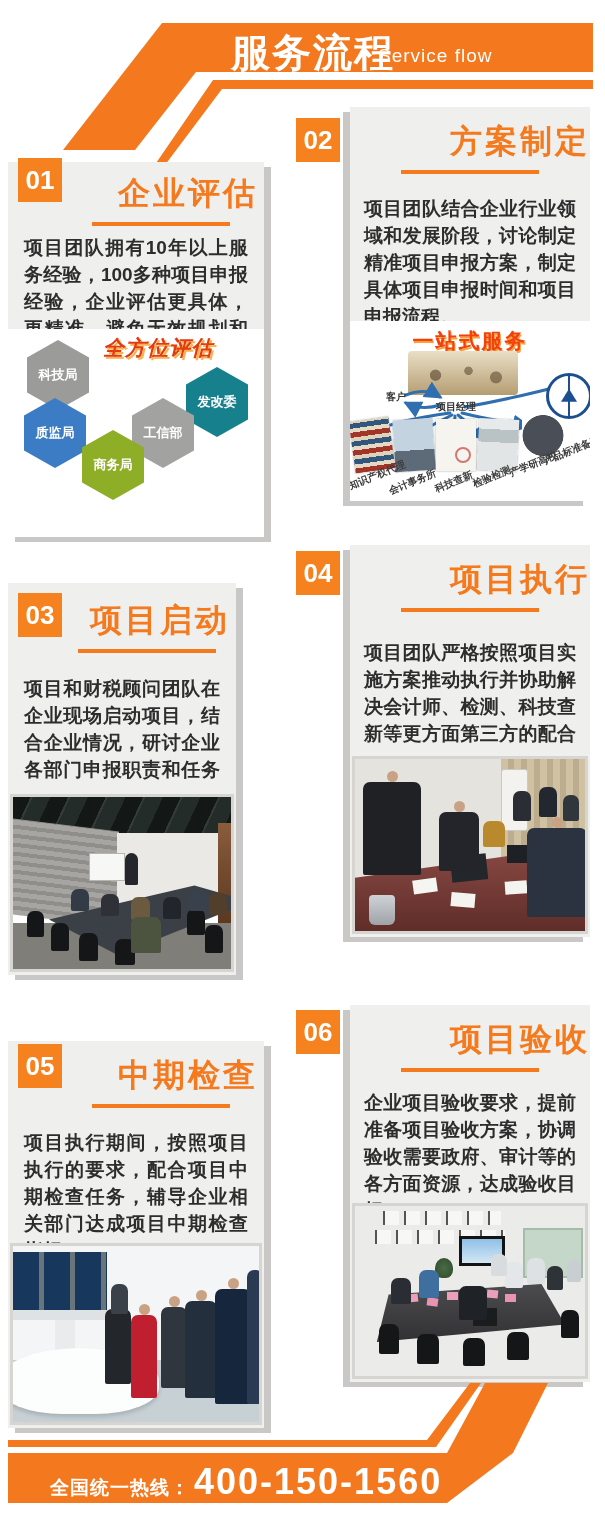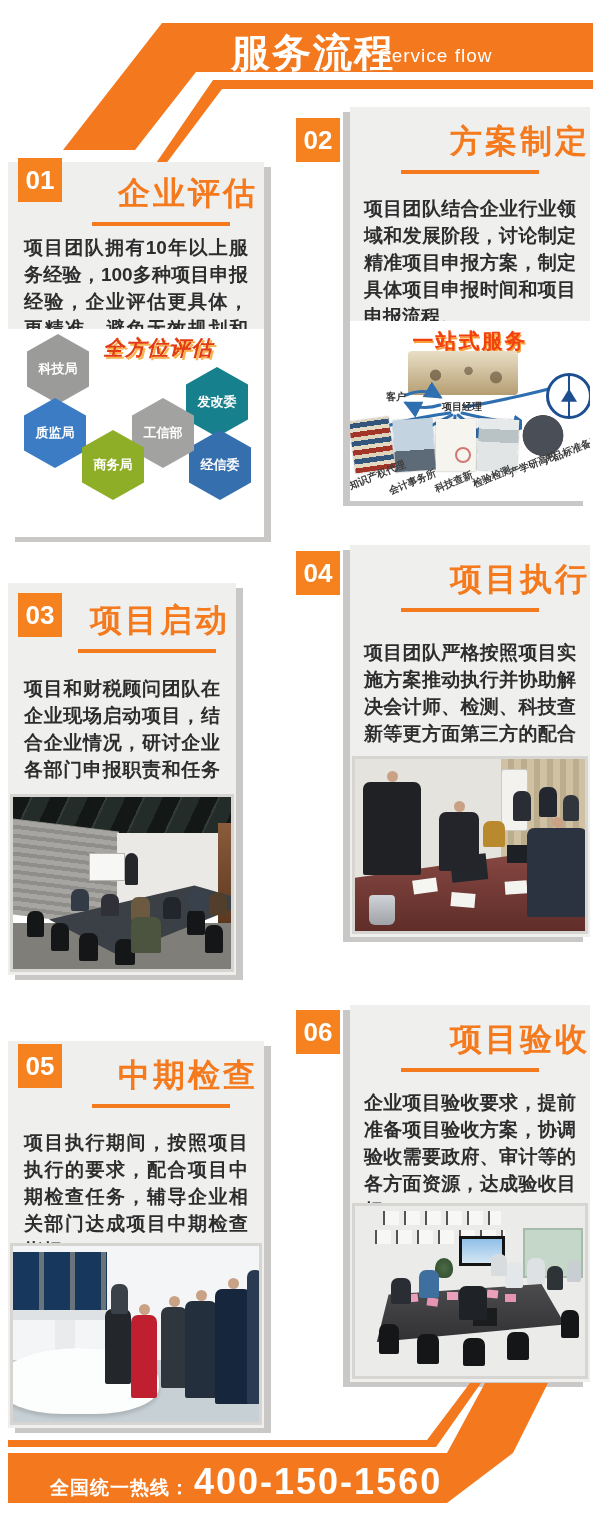--- a/index.html
+++ b/index.html
@@ -47,34 +47,34 @@
   #card3 .photo{height:172px;} #card4 .photo{height:172px;}
   #card5 .photo{height:176px;} #card6 .photo{height:170px;}
   .pp{position:absolute;}
 
   
   .ad-title{position:absolute;left:50px;right:6px;top:5px;text-align:center;font-size:21px;
             font-weight:bold;font-style:italic;color:#e23a12;text-shadow:2px 2px 0 #f9b24c;letter-spacing:1px;}
   .hex{position:absolute;width:62px;height:70px;display:flex;align-items:center;justify-content:center;
        clip-path:polygon(50% 0,100% 25%,100% 75%,50% 100%,0 75%,0 25%);
        color:#fff;font-weight:bold;font-size:13px;text-align:center;white-space:pre-line;line-height:1.15;}
-  #hx0{left:19px;top:5px;} #hx1{left:178px;top:38px;} #hx2{left:16px;top:69px;}
+  #hx0{left:19px;top:11px;} #hx1{left:178px;top:38px;} #hx2{left:16px;top:69px;}
   #hx3{left:181px;top:101px;} #hx4{left:124px;top:69px;}
   #hx5{left:73px;top:35px;width:68px;height:76px;} #hx6{left:74px;top:101px;}
 
   
   .sd-title{position:absolute;top:6px;left:0;right:0;text-align:center;font-size:21px;font-weight:bold;
             color:#f2410c;text-shadow:1px 2px 0 #f8a13c;letter-spacing:2px;}
   .sd-collage{position:absolute;left:58px;top:30px;width:110px;height:44px;border-radius:4px;
         background:radial-gradient(circle at 25% 55%,rgba(60,40,20,.5) 0 6%,transparent 7%),
                    radial-gradient(circle at 55% 45%,rgba(60,40,20,.45) 0 6%,transparent 7%),
                    radial-gradient(circle at 80% 60%,rgba(60,40,20,.45) 0 6%,transparent 7%),
                    linear-gradient(180deg,#e9dfc6,#b59d72);}
   .sd-node{position:absolute;font-size:10px;font-weight:bold;color:#333;}
-  #sd-cust{left:36px;top:69px;} #sd-mgr{left:92px;top:79px;}
+  #sd-cust{left:36px;top:69px;} #sd-mgr{left:86px;top:79px;}
   .sd-arrows{position:absolute;left:0;top:0;}
   .sd-thumb{position:absolute;width:40px;height:52px;top:98px;box-shadow:0 0 2px rgba(0,0,0,.35);}
   #th1{left:2px;transform:rotate(-8deg);
        background:repeating-linear-gradient(0deg,#a33428 0 5px,#e4d9c2 5px 9px,#33567c 9px 14px,#ded3ba 14px 18px);}
   #th2{left:44px;transform:rotate(-4deg);background:linear-gradient(#c3d4e0 60%,#5d6a77 60%);}
   #th3{left:86px;background:#f6f4ef;}
   #th3 .stamp{position:absolute;right:5px;bottom:8px;width:12px;height:12px;border-radius:50%;
        border:2px solid #c2453a;opacity:.7;}
   #th4{left:128px;transform:rotate(3deg);
        background:linear-gradient(#e6eaeb 20%,#b9c2c4 20% 45%,#e1e5e6 45%);}
@@ -123,21 +123,20 @@
     <div class="ctitle">
       <span>企业评估</span>
       <div class="t-underline"></div>
     </div>
     <div class="body">项目团队拥有10年以上服务经验，100多种项目申报经验，企业评估更具体，更精准，避免无效规划和申报。</div>
     <div class="media">
       <div class="ad-title">全方位评估</div>
       <div class="hex" id="hx0" style="background: rgb(155, 155, 153);">科技局</div>
       <div class="hex" id="hx1" style="background: rgb(23, 128, 141);">发改委</div>
       <div class="hex" id="hx2" style="background: rgb(59, 124, 196);">质监局</div>
-      <div class="hex" id="hx3" style="background: rgb(53, 111, 173);">经信委</div>
       <div class="hex" id="hx4" style="background: rgb(162, 162, 160);">工信部</div>
       <div class="hex" id="hx6" style="background: rgb(143, 174, 39);">商务局</div>
     </div>
   </div>
 
   <div class="card r" id="card2">
     <div class="ctitle">
       <span>方案制定</span>
       <div class="t-underline"></div>
     </div>

